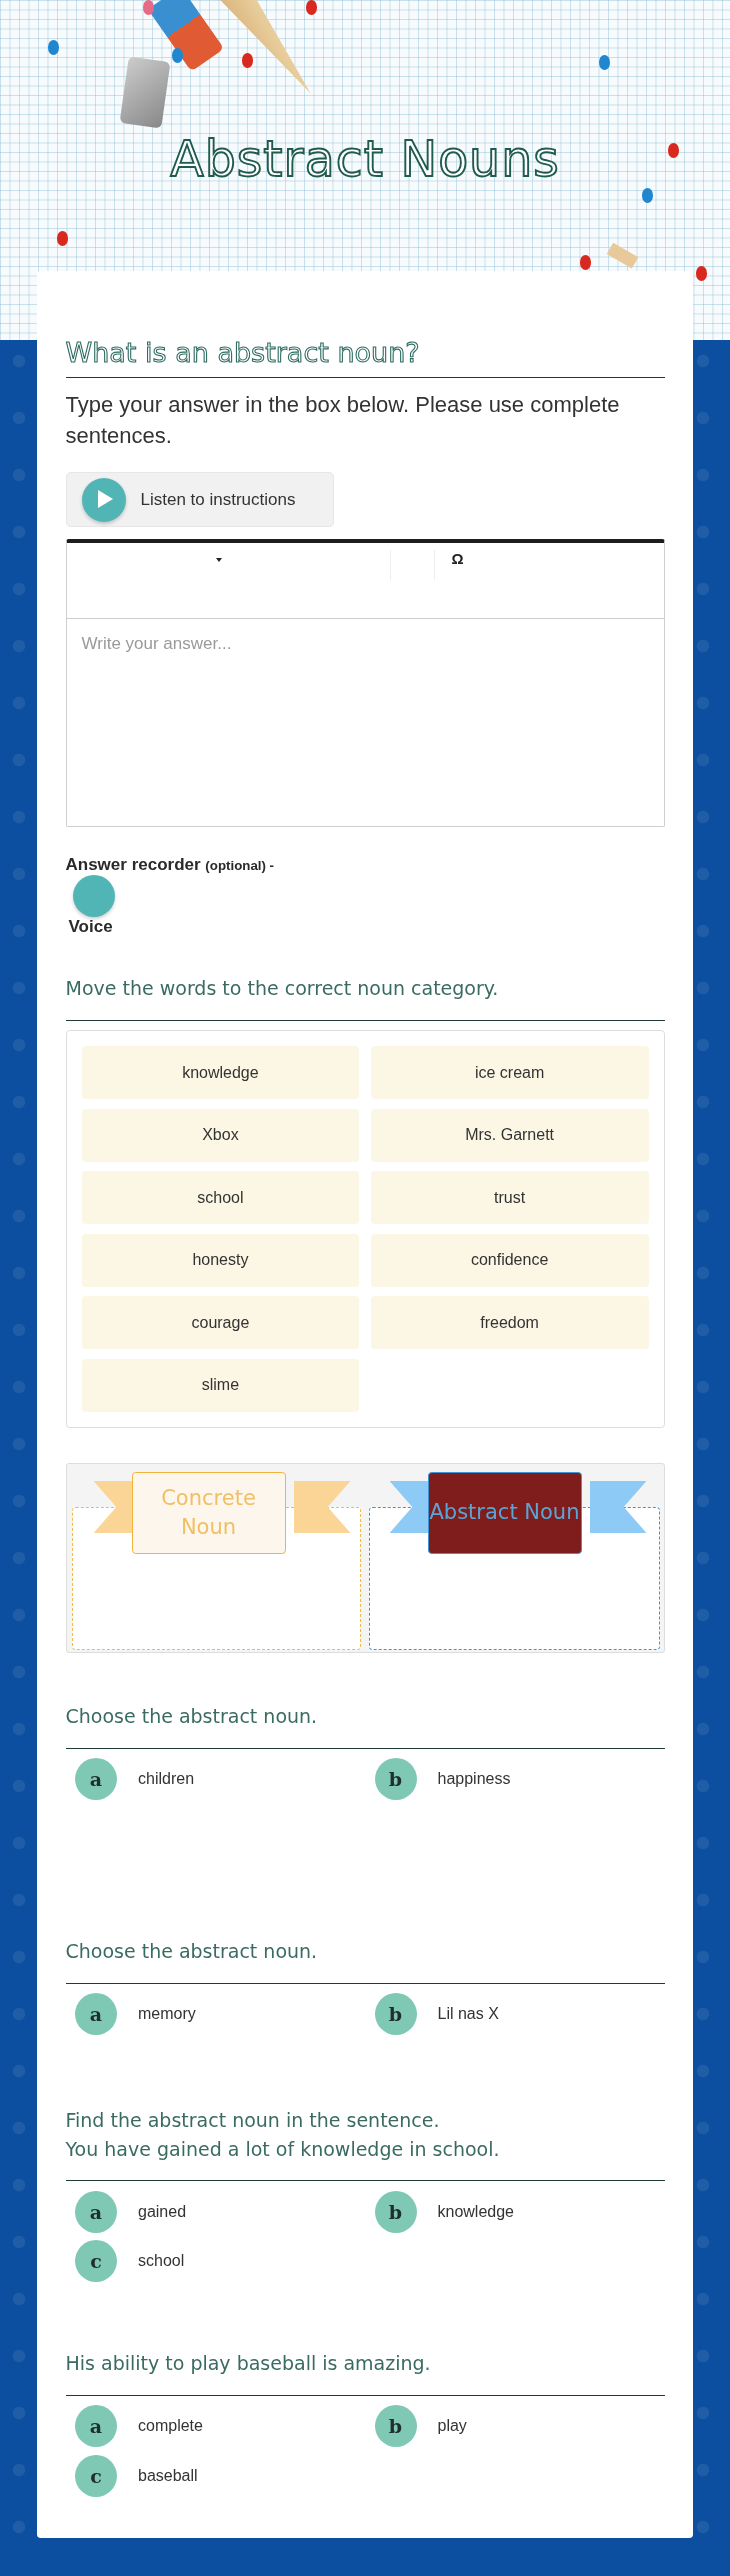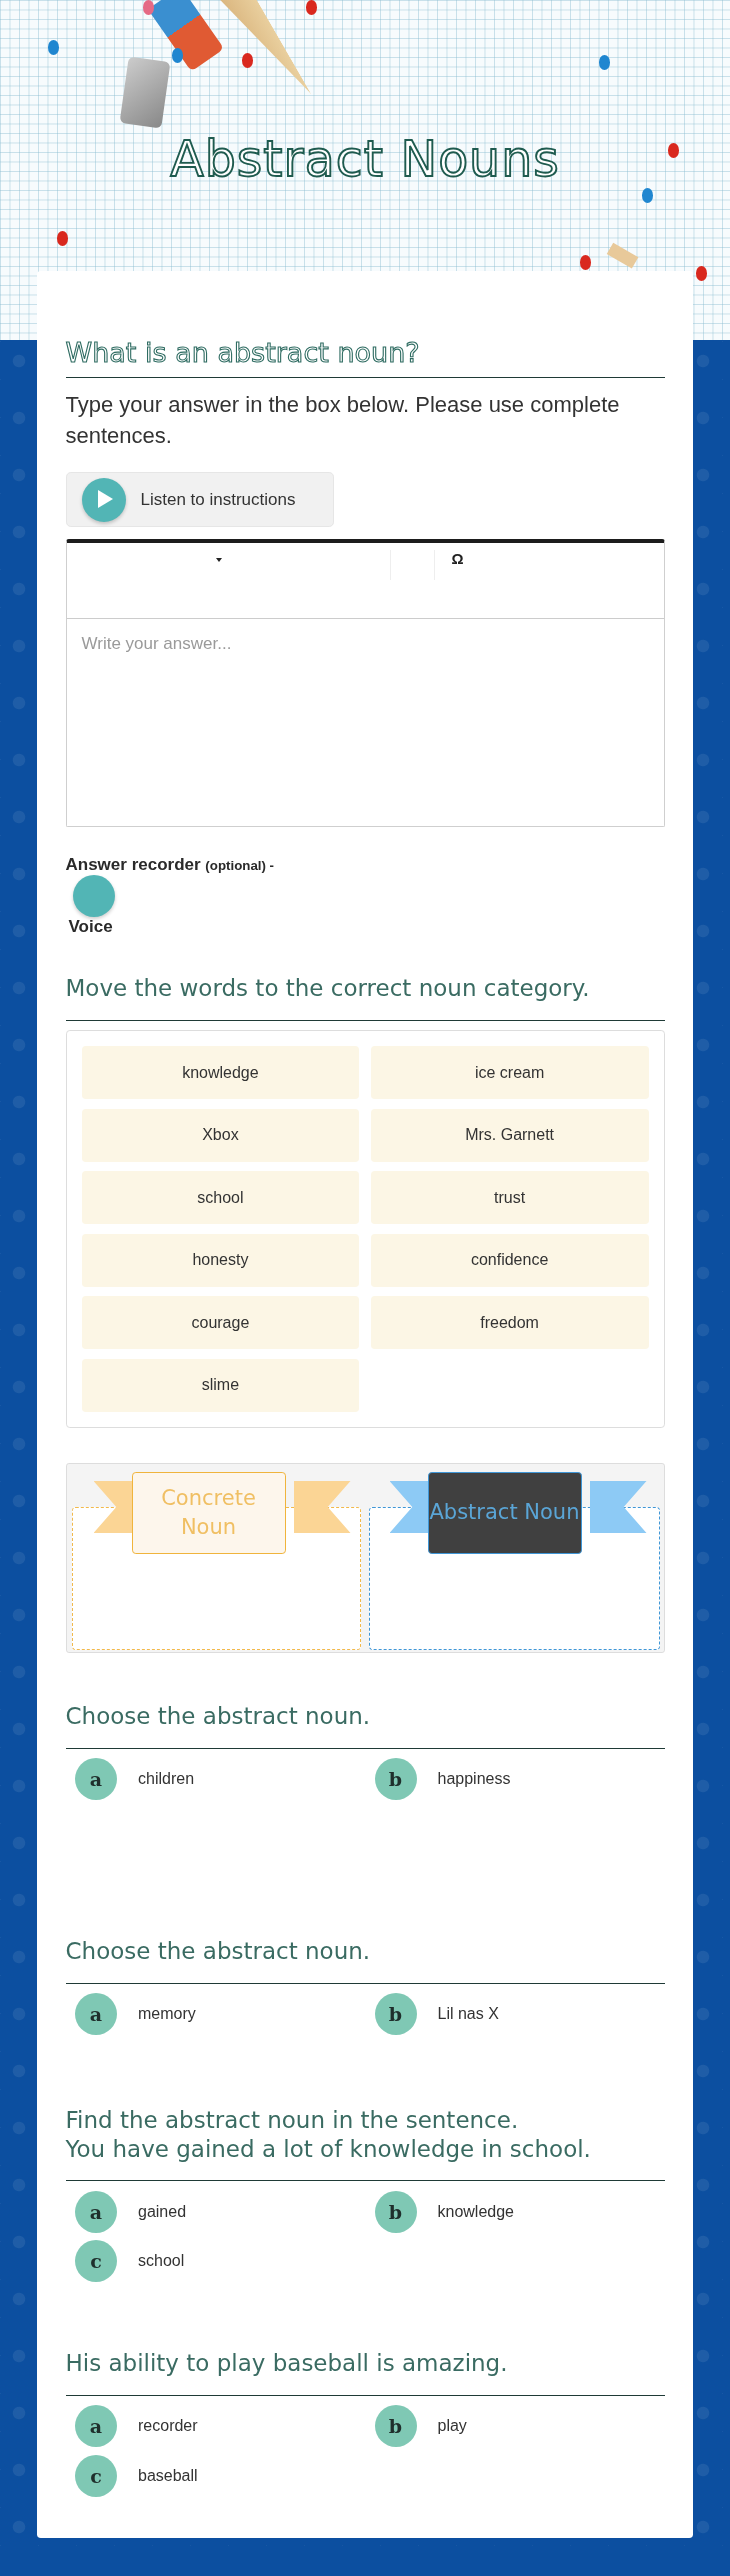--- a/index.html
+++ b/index.html
@@ -55,21 +55,21 @@
     -webkit-text-stroke: 1.9px #1f5b4f;
     letter-spacing: 1px;
   }
   .card {
     position: absolute; left: 37px; top: 271px; width: 656px; height: 2267px;
     background: #ffffff; border-radius: 3.8px;
   }
   .section { position: absolute; left: 28.5px; width: 599px; }
   .q-title {
     font-family: "DejaVu Sans", sans-serif;
-    color: #3a6b62; font-size: 23px; padding-bottom: 17px;
+    color: #3a6b62; font-size: 19px; padding-bottom: 17px;
     border-bottom: 1.4px solid #1f3a36; line-height: 28.5px;
   }
   .q-title.big { font-size: 27px; color: #fff; -webkit-text-stroke: 1.1px #2f6c62; padding-bottom: 9.5px; }
   .instructions { font-size: 22px; color: #333; line-height: 31px; margin-top: 11.4px; }
   .listen-btn {
     margin-top: 21px; width: 268px; height: 55px; background: #f1f1f1;
     border: 1px solid #e6e6e6; border-radius: 4.8px; display: flex; align-items: center;
     padding-left: 15px; cursor: pointer;
   }
   .play-circle {
@@ -119,21 +119,21 @@
   .ribbon .label-box {
     position: absolute; left: 38px; top: -9.5px; width: 154px; height: 82px;
     border: 1.9px solid; border-radius: 3.8px; display: flex; align-items: center; justify-content: center;
     text-align: center; font-size: 21px; line-height: 28.5px; font-family: "DejaVu Sans", sans-serif; cursor: default;
   }
   .ribbon.concrete { left: 27px; }
   .ribbon.concrete .tail { background: #fbd595; }
   .ribbon.concrete .label-box { background: #fdf6ec; border-color: #f0b43c; color: #f0bf63; }
   .ribbon.abstract { left: 323px; }
   .ribbon.abstract .tail { background: #8dcaf5; }
-  .ribbon.abstract .label-box { background: #404040; border-color: #3f96d6; color: #5aa5d6; }
+  .ribbon.abstract .label-box { background: #7f1d1d; border-color: #3f96d6; color: #5aa5d6; }
   .options { margin-top: 9.5px; display: grid; grid-template-columns: 1fr 1fr; row-gap: 7.6px; }
   .option { display: flex; align-items: center; height: 42px; padding-left: 9.5px; cursor: pointer; }
   .opt-circle {
     width: 42px; height: 42px; border-radius: 50%; background: #7fc8b4;
     display: flex; align-items: center; justify-content: center; font-size: 19px; font-weight: bold; color: #1f2f2c;
     font-family: "DejaVu Serif", serif;
   }
   .opt-text { margin-left: 21px; font-size: 16px; color: #333; }
 </style>
 </head>
@@ -269,21 +269,21 @@
         <span class="opt-text">school</span>
       </div>
     </div>
   </div>
 
   <div class="section" style="top:2078px">
     <div class="q-title">His ability to play baseball is amazing.</div>
     <div class="options">
       <div class="option">
         <div class="opt-circle">a</div>
-        <span class="opt-text">recorder</span>
+        <span class="opt-text">complete</span>
       </div>
       <div class="option">
         <div class="opt-circle">b</div>
         <span class="opt-text">play</span>
       </div>
       <div class="option">
         <div class="opt-circle">c</div>
         <span class="opt-text">baseball</span>
       </div>
     </div>

